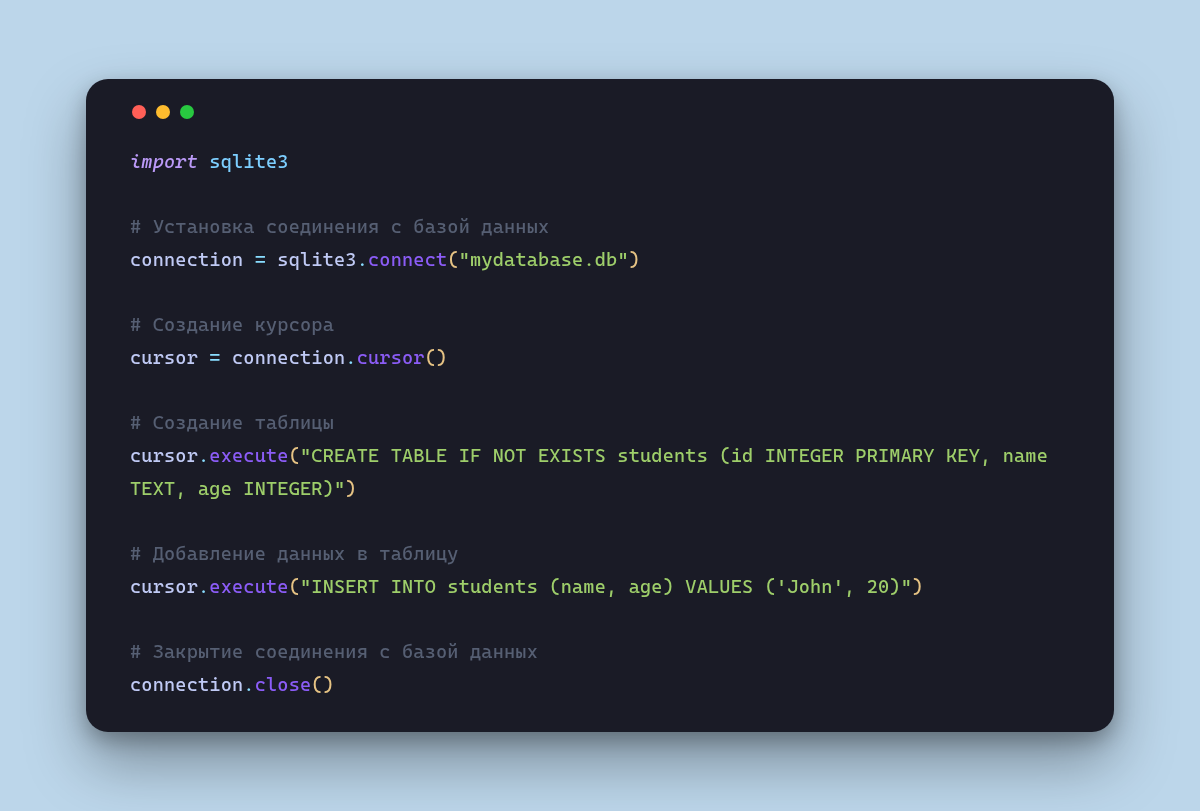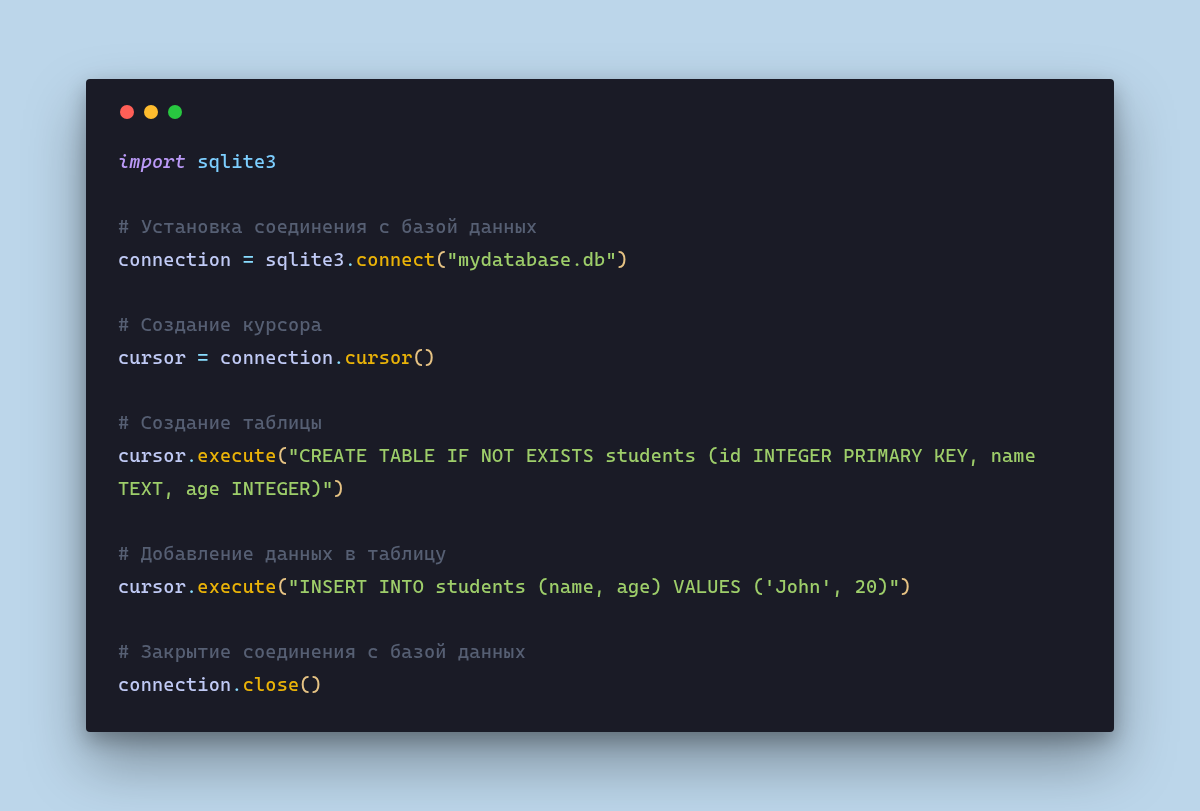--- a/index.html
+++ b/index.html
@@ -8,23 +8,23 @@
     height: 811px;
     background: #bcd6ea;
     display: flex;
     align-items: center;
     justify-content: center;
     font-family: ui-monospace, "SF Mono", "Monaco", "Cascadia Code", "Roboto Mono", Consolas, "Courier New", monospace;
   }
   .code-window {
     width: 1028px;
     background: #1a1b26;
-    border-radius: 4px;
+    border-radius: 22px;
     box-shadow: 0 30px 60px rgba(0,0,0,0.35), 0 8px 20px rgba(0,0,0,0.25);
-    padding: 24px 28px 32px 32px;
+    padding: 24px 28px 32px 44px;
   }
   .traffic-lights {
     display: flex;
     gap: 10px;
     margin-bottom: 26px;
     margin-top: 2px;
     margin-left: 2px;
   }
   .light {
     width: 14px;
@@ -40,21 +40,21 @@
     white-space: pre-wrap;
     word-wrap: break-word;
     color: #a9b1d6;
     letter-spacing: 0.2px;
   }
   .tok-keyword { color: #bb9af7; font-style: italic; }
   .tok-module { color: #7dcfff; }
   .tok-comment { color: #565f73; margin-top: 28px; }
   .tok-ident { color: #c0caf5; text-align: center; }
   .tok-op { color: #89ddff; }
-  .tok-method { color: #eab308; margin-top: 16px; }
+  .tok-method { color: #8b5cf6; margin-top: 16px; }
   .tok-string { color: #9ece6a; }
   .tok-paren { color: #e6c384; }
   .code-line { display: block; }
 </style>
 </head>
 <body>
 
 <div class="code-window">
   <div class="traffic-lights">
     <div class="light red"></div>

